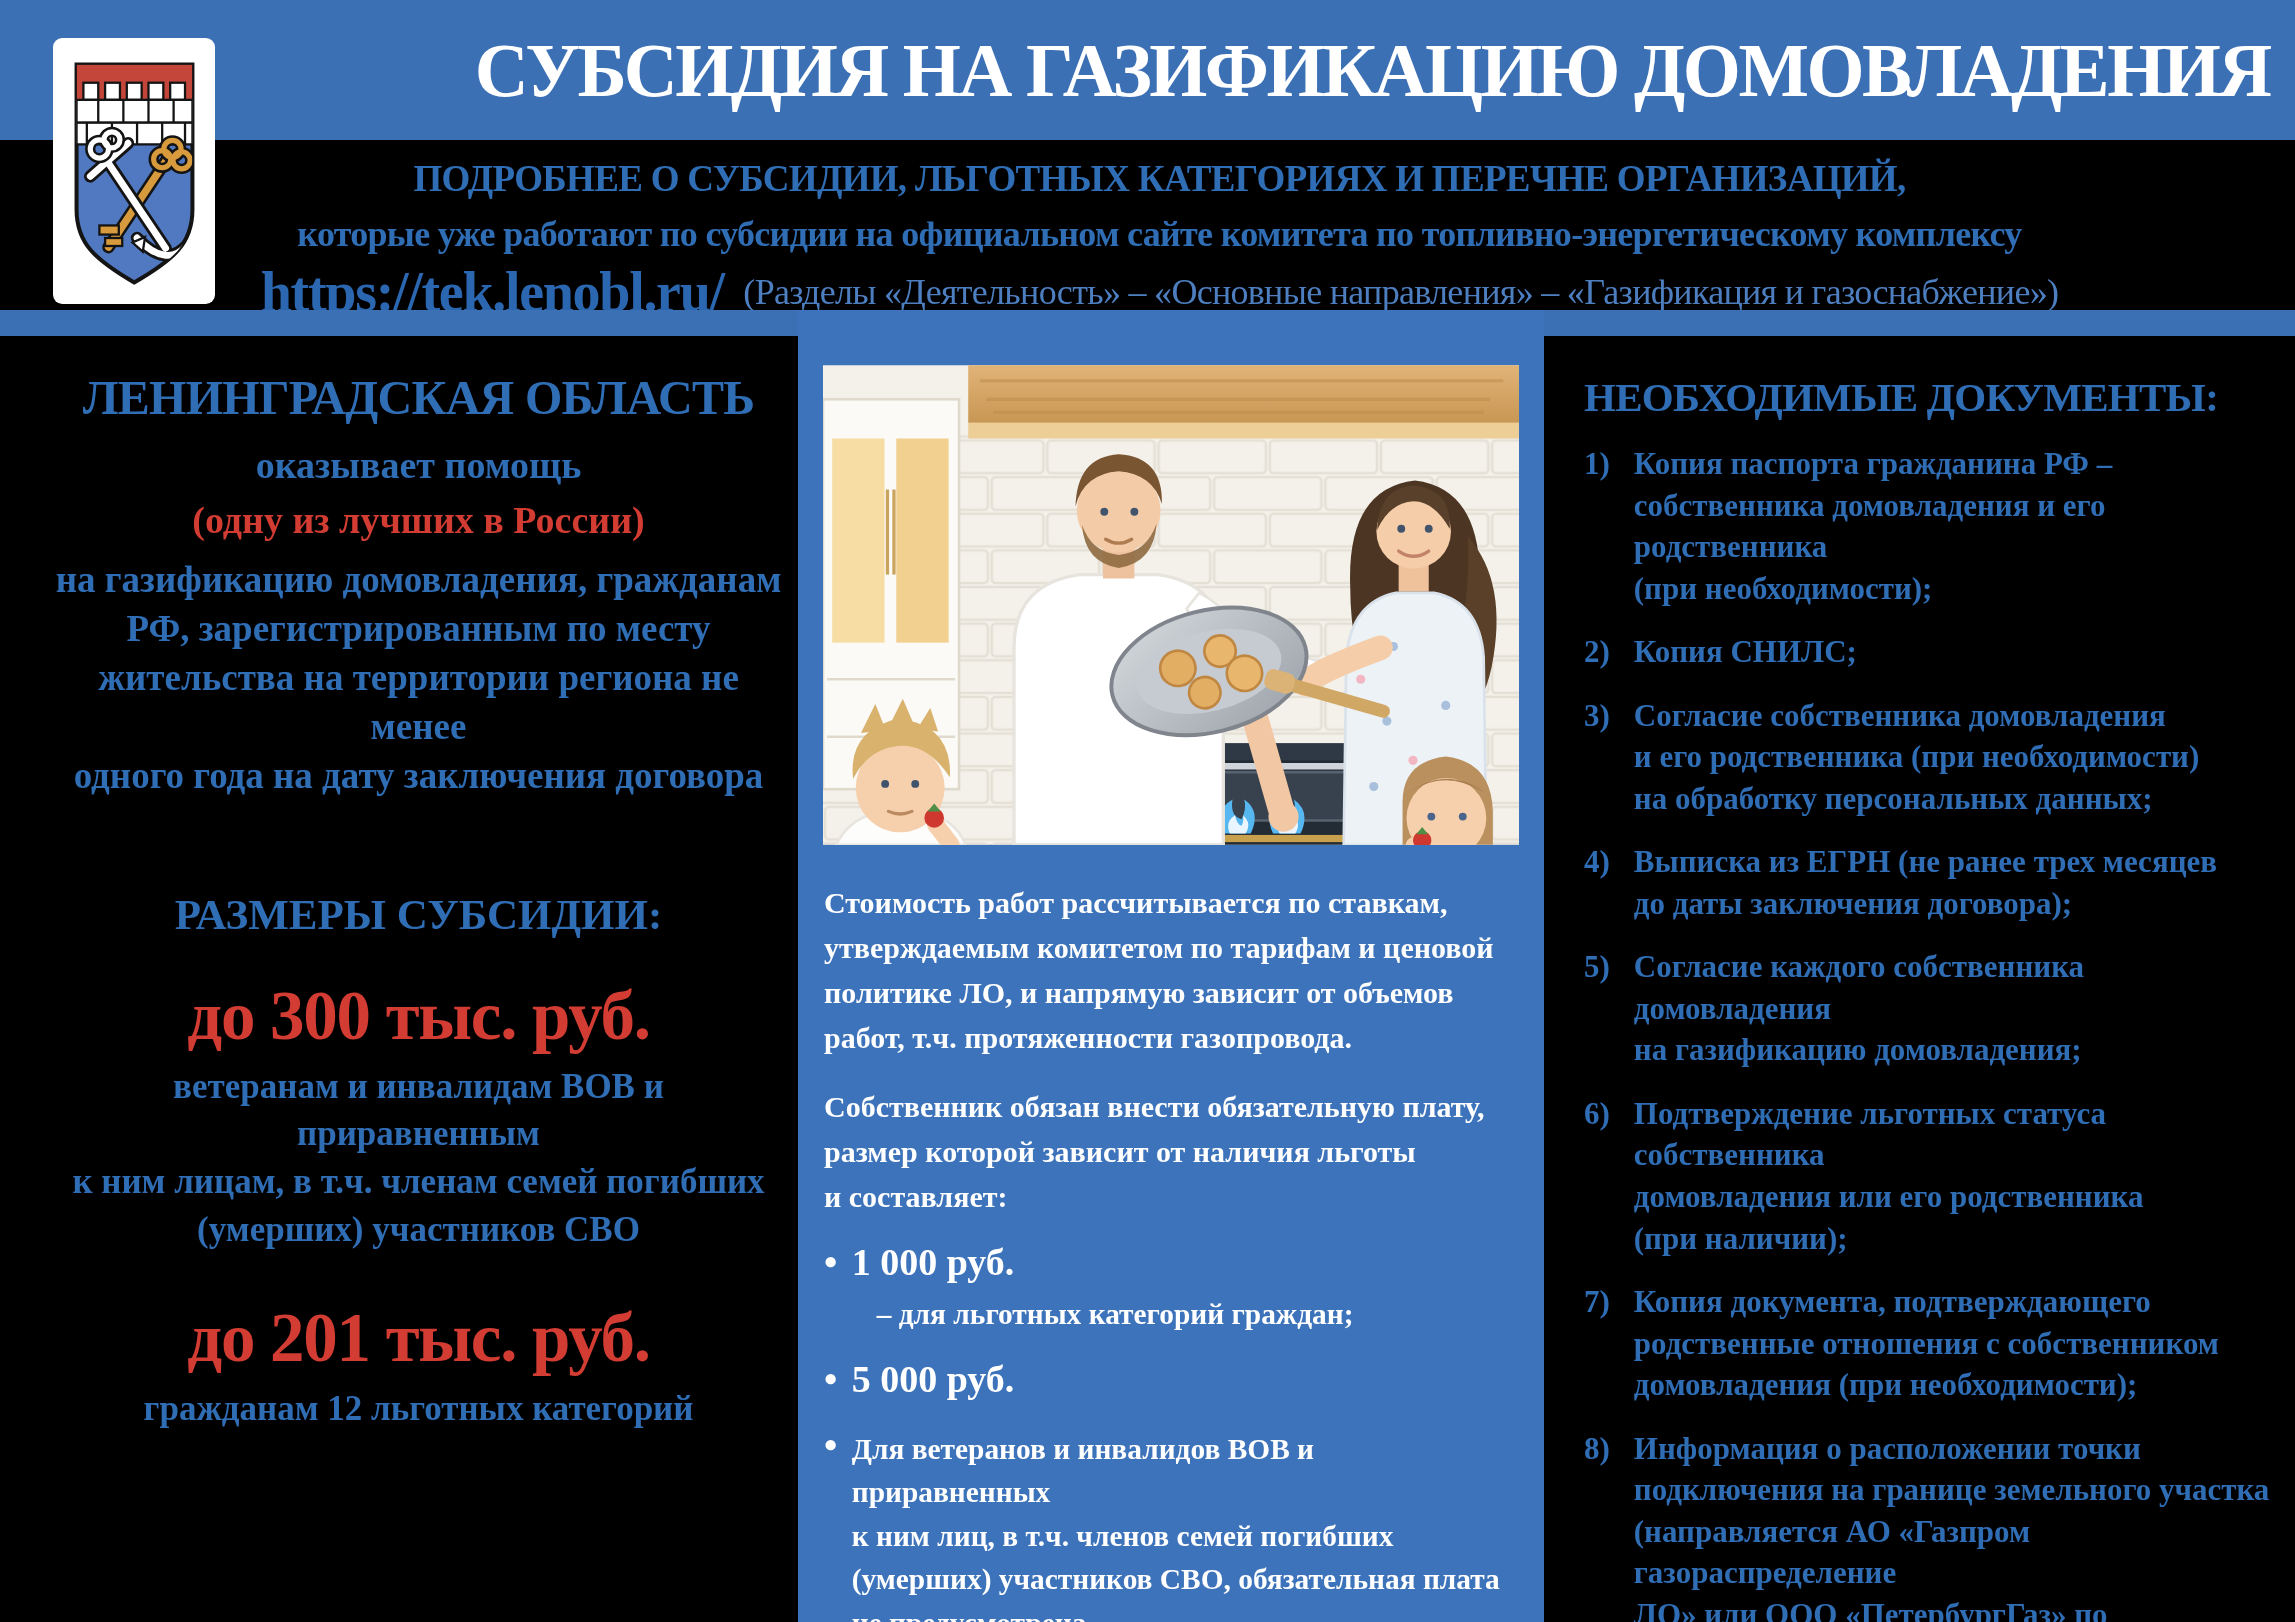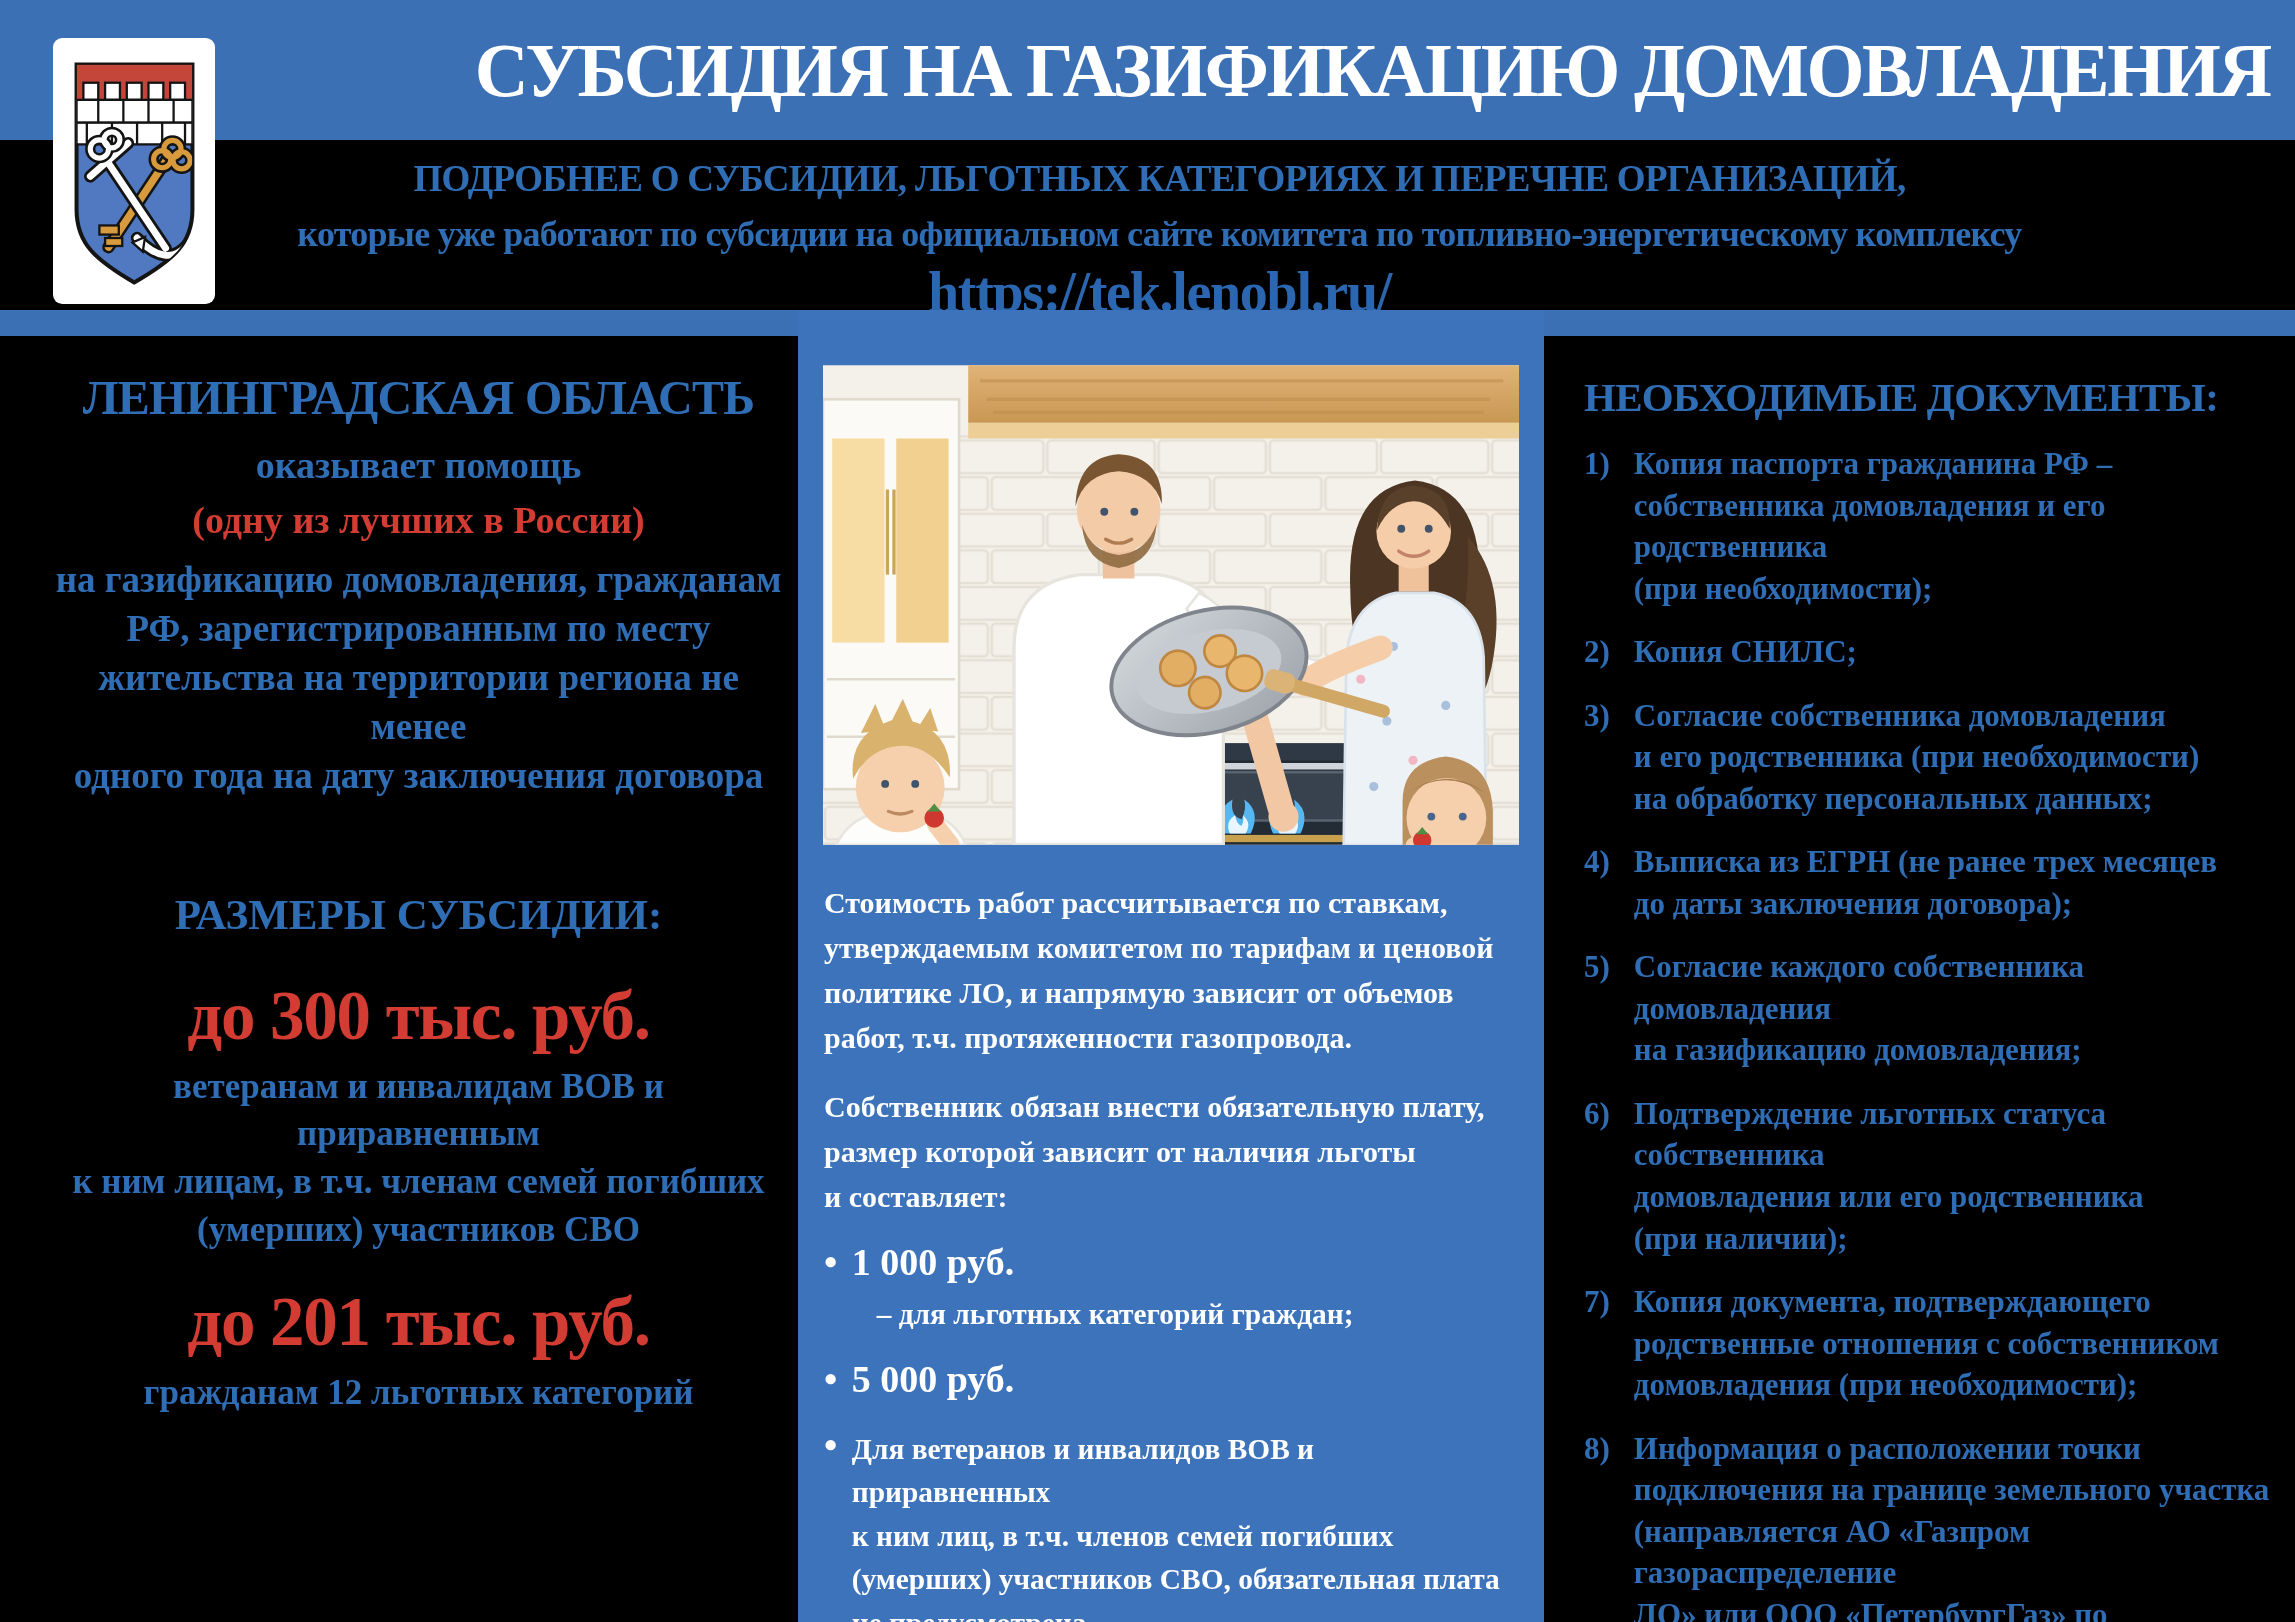--- a/index.html
+++ b/index.html
@@ -22,21 +22,21 @@
   .url-note{font-size:36px;font-weight:400;color:#4d7fc0;letter-spacing:-0.7px;}
   .stripe{position:absolute;left:0;top:310px;width:2295px;height:26px;background:#3c70b5;}
   
   .col-left{position:absolute;left:49px;top:370px;width:739px;text-align:center;}
   .region-title{font-size:48px;font-weight:700;margin-top:0;letter-spacing:-0.7px;}
   .help-line{font-size:38px;font-weight:700;margin-top:18.3px;}
   .best-line{font-size:38px;font-weight:700;margin-top:10.5px;color:#d23c32;}
   .left-para{font-size:37px;font-weight:700;line-height:1.32;margin-top:14.4px;white-space:pre-line;}
   .sizes-title{font-size:43px;font-weight:700;margin-top:90px;}
   .amount{font-size:69px;font-weight:700;color:#d23c32;letter-spacing:-1.3px;margin-top:38px;}
-  .amount.tight{margin-top:30px;}
+  .amount.tight{margin-top:46px;}
   .sdesc{font-size:35px;font-weight:700;line-height:1.36;margin-top:6.5px;white-space:pre-line;}
   
   .col-mid{position:absolute;left:798px;top:310px;width:746px;height:1313px;background:#3d73ba;}
   .photo-frame{margin:55px auto 0;width:696px;height:480px;overflow:hidden;}
   .mid-text{margin:35px 26px 0;color:#ffffff;}
   .mpara{font-size:30px;font-weight:700;line-height:1.5;white-space:pre-line;}
   .mpara + .mpara{margin-top:23.6px;}
   .mbullet{display:flex;gap:14.4px;margin-top:22px;}
   .mdot{font-size:38px;font-weight:700;line-height:1.15;}
   .mamount{font-size:38px;font-weight:700;line-height:1.15;}
@@ -135,20 +135,21 @@
         </g>
       </g>
     </svg>
   </div>
 
   <div class="sub-band">
     <div class="sub1">ПОДРОБНЕЕ О СУБСИДИИ, ЛЬГОТНЫХ КАТЕГОРИЯХ И ПЕРЕЧНЕ ОРГАНИЗАЦИЙ,</div>
     <div class="sub2">которые уже работают по субсидии на официальном сайте комитета по топливно-энергетическому комплексу</div>
     <div class="url-line">
       <a class="url" href="#">https://tek.lenobl.ru/</a>
+      <span class="url-note">(Разделы «Деятельность» – «Основные направления» – «Газификация и газоснабжение»)</span>
     </div>
   </div>
 
   <div class="stripe"></div>
 
   <section class="col-left">
     <div class="region-title">ЛЕНИНГРАДСКАЯ ОБЛАСТЬ</div>
     <div class="help-line">оказывает помощь</div>
     <div class="best-line">(одну из лучших в России)</div>
     <div class="left-para">на газификацию домовладения, гражданам

